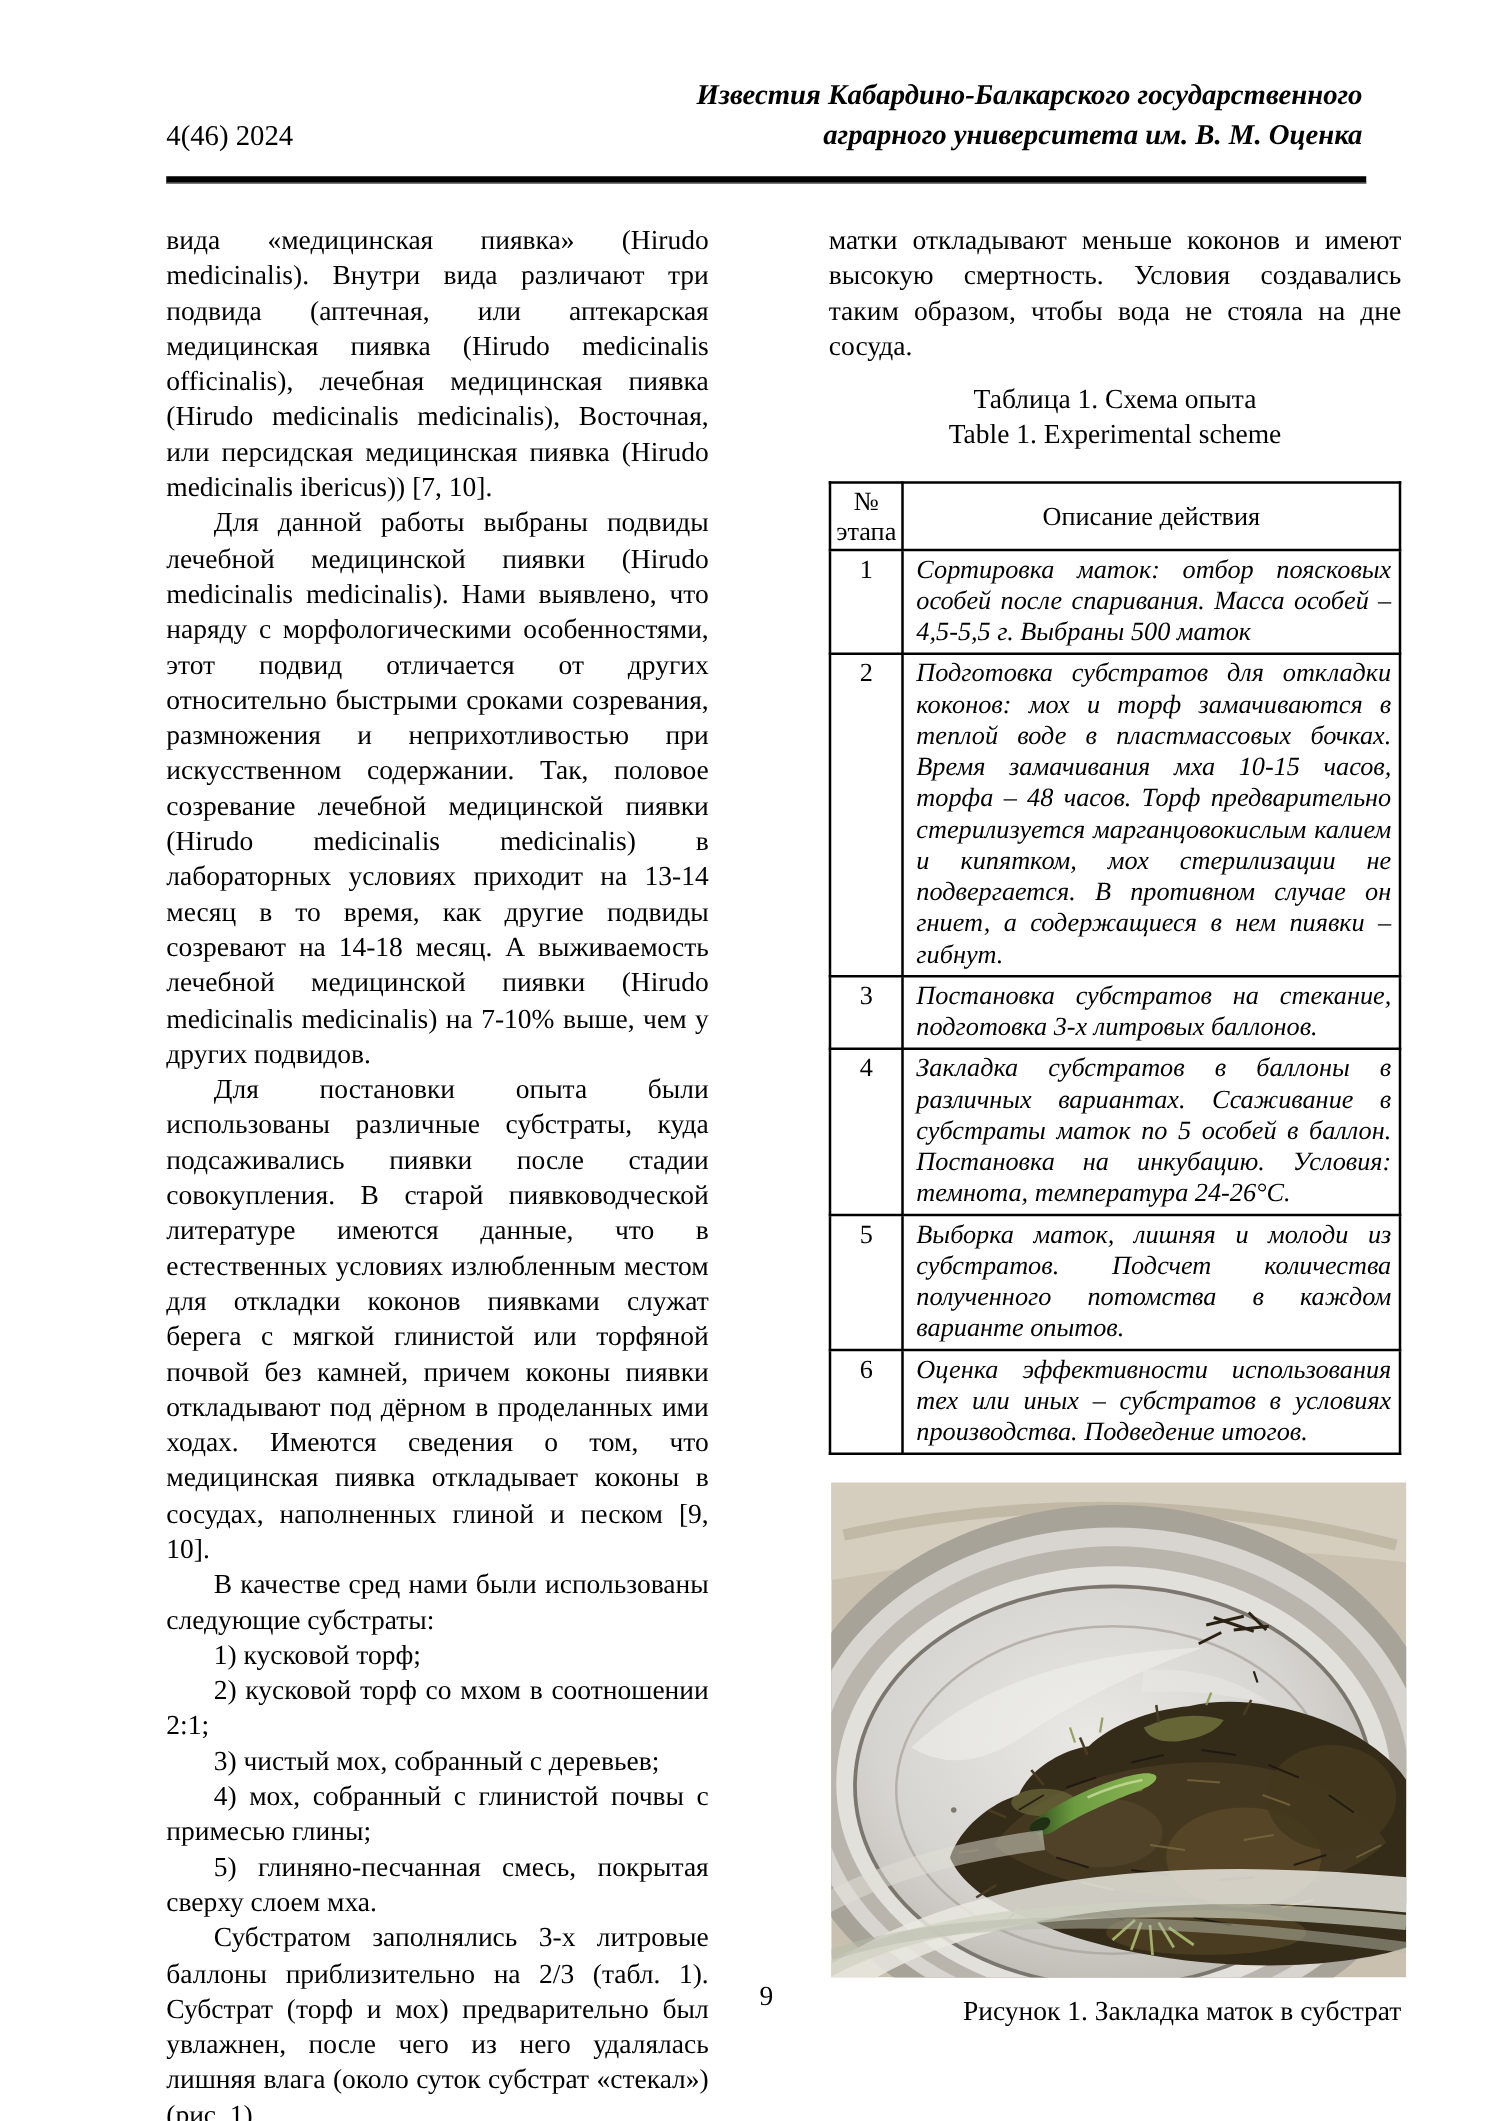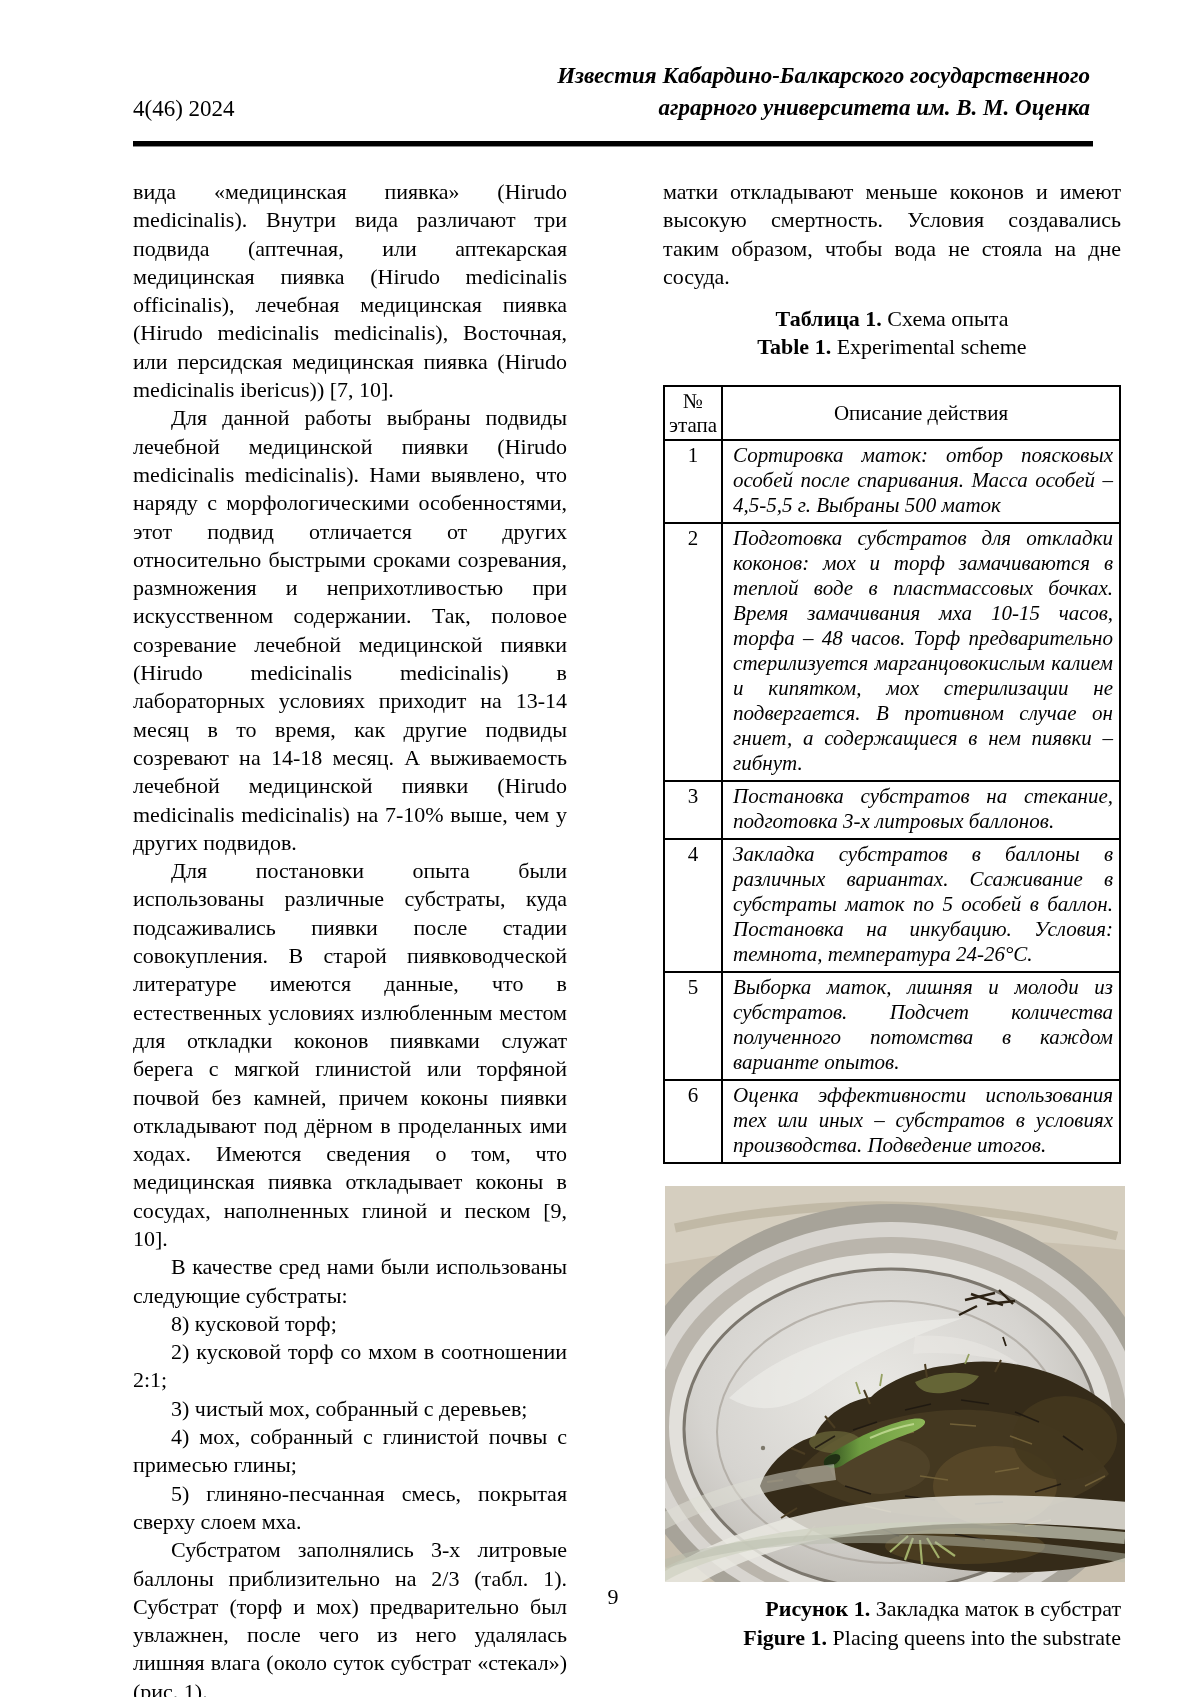--- a/index.html
+++ b/index.html
@@ -26,21 +26,21 @@
   }
   
   .col{
     position:absolute;top:178px;
     font-size:22px;line-height:28.3px;text-align:justify;
   }
   .col-left{left:133px;width:434px;}
   .col-right{left:663px;width:458px;}
   .col p{margin:0;text-indent:38px;}
   .col p.noindent{text-indent:0;}
-  .b{font-weight:bold;}
+  .b{font-weight:normal;}
   
   .tbl-caption{margin-top:14px;text-align:center;text-indent:0;line-height:28px;}
   .tbl-caption div{text-indent:0;}
   
   table.scheme{
     border-collapse:collapse;width:100%;margin-top:24px;
     font-size:21px;line-height:25px;
   }
   .scheme th,.scheme td{
     border:2px solid #000;vertical-align:top;font-weight:normal;
@@ -69,21 +69,21 @@
     <div>Известия Кабардино-Балкарского государственного</div>
     <div>аграрного университета им. В. М. Оценка</div>
   </div>
   <div class="head-rule"></div>
 
   <div class="col col-left">
     <p class="noindent">вида «медицинская пиявка» (Hirudo medicinalis). Внутри вида различают три подвида (аптечная, или аптекарская медицинская пиявка (Hirudo medicinalis officinalis), лечебная медицинская пиявка (Hirudo medicinalis medicinalis), Восточная, или персидская медицинская пиявка (Hirudo medicinalis ibericus)) [7, 10].</p>
     <p>Для данной работы выбраны подвиды лечебной медицинской пиявки (Hirudo medicinalis medicinalis). Нами выявлено, что наряду с морфологическими особенностями, этот подвид отличается от других относительно быстрыми сроками созревания, размножения и неприхотливостью при искусственном содержании. Так, половое созревание лечебной медицинской пиявки (Hirudo medicinalis medicinalis) в лабораторных условиях приходит на 13-14 месяц в то время, как другие подвиды созревают на 14-18 месяц. А выживаемость лечебной медицинской пиявки (Hirudo medicinalis medicinalis) на 7-10% выше, чем у других подвидов.</p>
     <p>Для постановки опыта были использованы различные субстраты, куда подсаживались пиявки после стадии совокупления. В старой пиявководческой литературе имеются данные, что в естественных условиях излюбленным местом для откладки коконов пиявками служат берега с мягкой глинистой или торфяной почвой без камней, причем коконы пиявки откладывают под дёрном в проделанных ими ходах. Имеются сведения о том, что медицинская пиявка откладывает коконы в сосудах, наполненных глиной и песком [9, 10].</p>
     <p>В качестве сред нами были использованы следующие субстраты:</p>
-    <p>8) кусковой торф;</p>
+    <p>1) кусковой торф;</p>
     <p>2) кусковой торф со мхом в соотношении 2:1;</p>
     <p>3) чистый мох, собранный с деревьев;</p>
     <p>4) мох, собранный с глинистой почвы с примесью глины;</p>
     <p>5) глиняно-песчанная смесь, покрытая сверху слоем мха.</p>
     <p>Субстратом заполнялись 3-х литровые баллоны приблизительно на 2/3 (табл. 1). Субстрат (торф и мох) предварительно был увлажнен, после чего из него удалялась лишняя влага (около суток субстрат «стекал») (рис. 1).</p>
 
   </div>
 
   <div class="col col-right">
     <p class="noindent">матки откладывают меньше коконов и имеют высокую смертность. Условия создавались таким образом, чтобы вода не стояла на дне сосуда.</p>
@@ -244,20 +244,19 @@
           <g fill="none">
             <path d="M-20 418 Q 120 298 462 330" stroke="#e9e8e1" stroke-width="28" opacity="0.85"></path>
             <path d="M-16 398 Q 104 318 460 352" stroke="#ced2c0" stroke-width="12" opacity="0.7"></path>
             <path d="M0 378 Q 140 330 460 372" stroke="#b7bcab" stroke-width="9" opacity="0.5"></path>
             <path d="M-10 340 Q 60 300 170 286" stroke="#dfe0d6" stroke-width="16" opacity="0.5"></path>
           </g>
         </svg>
       </div>
       <figcaption class="fig-caption">
         <div><span class="b">Рисунок 1.</span><span> Закладка маток в субстрат</span></div>
-        <div><span class="b">Figure 1.</span><span> Placing queens into the substrate</span></div>
       </figcaption>
     </figure>
   </div>
 
   <div class="pageno">9</div>
 
 </div>
 
 </body></html>

